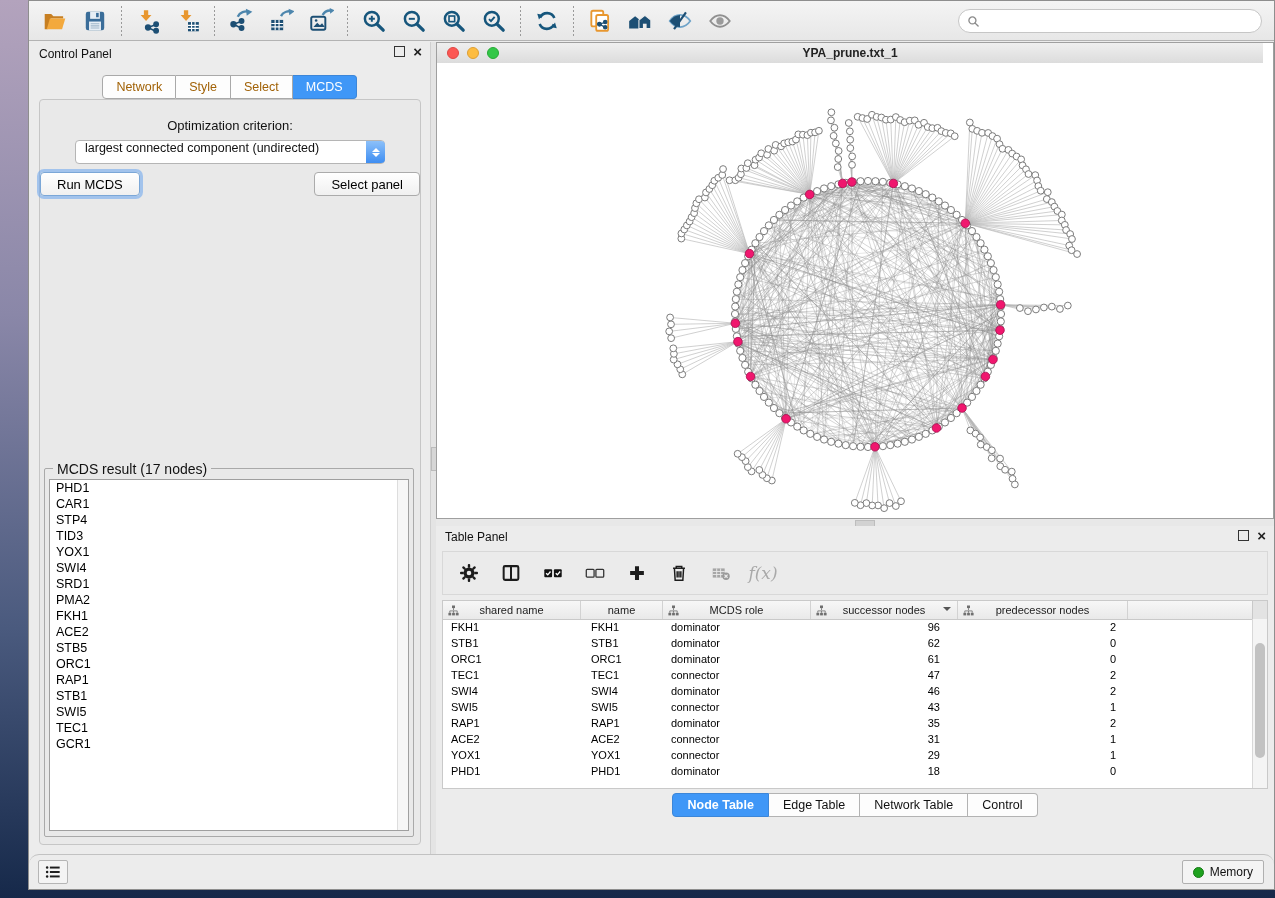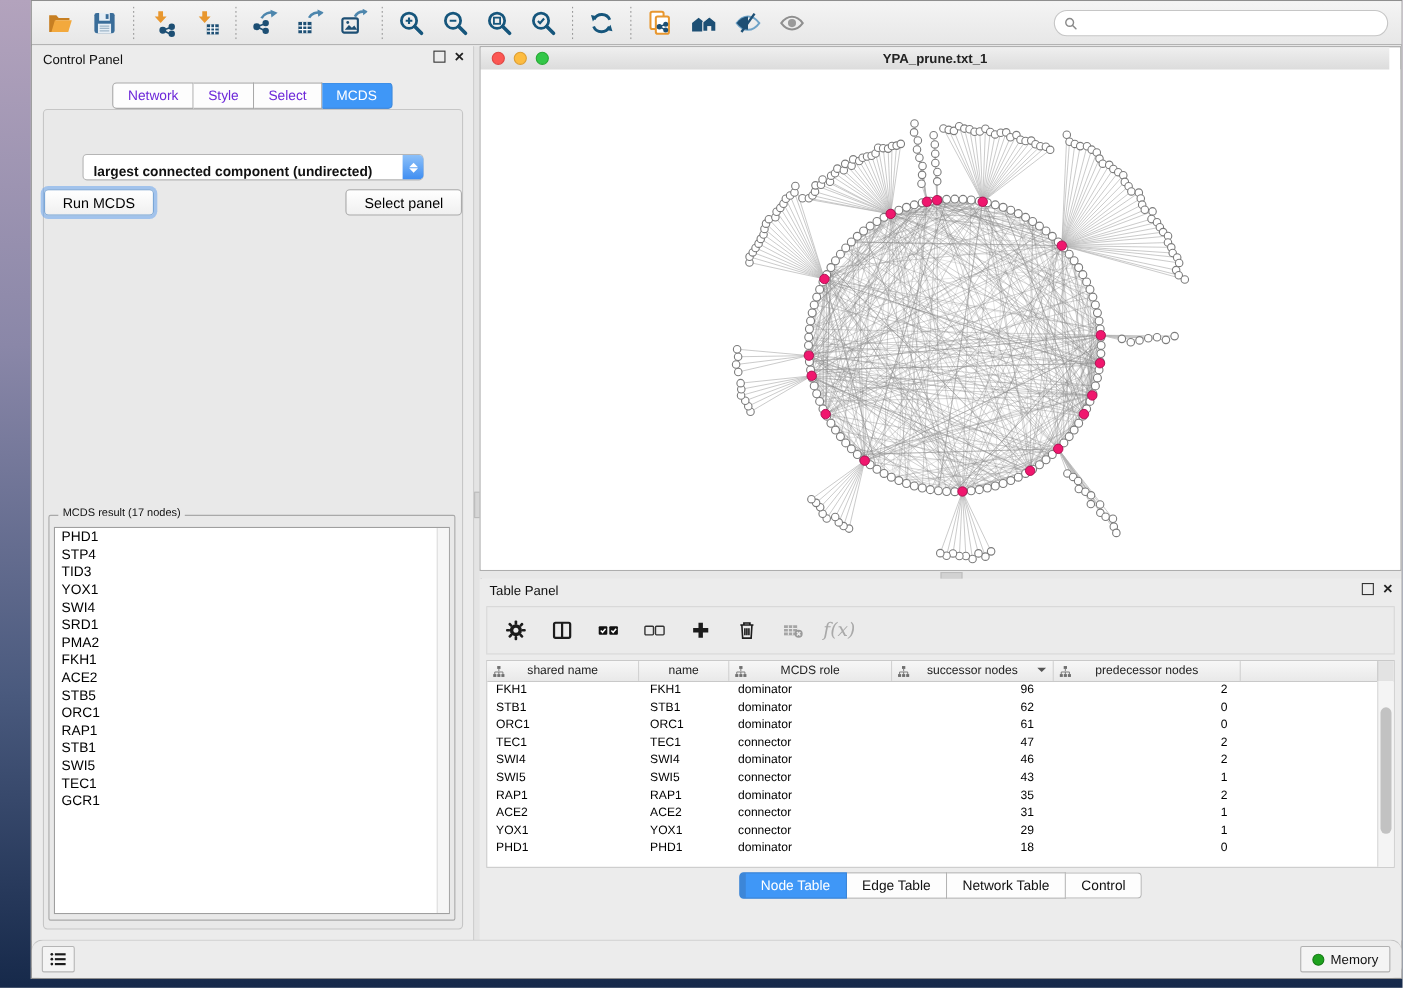--- a/index.html
+++ b/index.html
@@ -43,34 +43,34 @@
   
   .cpanel{position:absolute;left:0;top:41px;width:401px;bottom:34px;background:#ececec;}
   .panel-head{position:absolute;left:0;top:0;right:0;height:24px;}
   .panel-title{position:absolute;left:10px;top:5px;font-size:12px;color:#111;}
   .winbtns{position:absolute;right:8px;top:4px;display:flex;gap:8px;align-items:center;}
   .float-ic{width:9px;height:9px;border:1.4px solid #333;display:inline-block;}
   .close-ic{font-size:15px;font-weight:bold;color:#222;line-height:9px;cursor:pointer;}
   .tabbar{position:absolute;left:0;top:33px;width:100%;display:flex;justify-content:center;}
   .tab{
     font-size:12.5px;padding:4px 13px;background:#fdfdfd;border:1px solid #a9a9a9;
-    border-left:none;color:#6d28d9;cursor:pointer;
+    border-left:none;color:#a16207;cursor:pointer;
   }
   .tab:first-child{border-left:1px solid #a9a9a9;border-radius:4px 0 0 4px;}
   .tab:last-child{border-radius:0 4px 4px 0;}
   .tab.active{background:var(--accent);color:#fff;border-color:#3c86d8;}
   .cpcard{
     position:absolute;left:10px;right:9px;top:57px;bottom:10px;
     background:#e9e9e9;border:1px solid #c6c6c6;border-radius:4px;
   }
   .opt-label{position:absolute;left:0;right:0;top:18px;text-align:center;font-size:13px;color:#111;}
   .select{
     position:absolute;left:35px;right:35px;top:40px;height:22px;
     background:#fff;border:1px solid #b5b5b5;border-radius:4px;
-    display:flex;align-items:flex-end;cursor:pointer;font-weight:bold;
+    display:flex;align-items:flex-start;cursor:pointer;
   }
   .select .val{flex:1;font-size:12.5px;padding-left:9px;color:#111;white-space:nowrap;}
   .stepper{
     width:19px;height:22px;margin-right:-1px;border-radius:0 4px 4px 0;
     background:linear-gradient(#8cc0f9,#3f8ef2);display:flex;flex-direction:column;
     align-items:center;justify-content:center;gap:1px;
   }
   .stepper i{border:4px solid transparent;display:block;width:0;height:0;}
   .stepper .up{border-bottom-color:#fff;border-top-width:0;}
   .stepper .dn{border-top-color:#fff;border-bottom-width:0;}
@@ -78,21 +78,21 @@
   .pbtn{
     font:13px "Liberation Sans",sans-serif;padding:4px 16px;height:24px;box-sizing:border-box;
     background:linear-gradient(#ffffff,#f0f0f0);border:1px solid #ababab;border-radius:4px;cursor:pointer;
   }
   .pbtn.focused{box-shadow:0 0 0 3px rgba(104,164,238,.55);border-color:#7ba7d7;}
   .result-box{
     position:absolute;left:4px;right:6px;top:368px;bottom:7px;
     border:1px solid #a9a9a9;border-radius:2px;
   }
   .result-legend{
-    position:absolute;left:8px;top:-8px;background:#e9e9e9;padding:0 4px;font-size:10px;color:#111;
+    position:absolute;left:8px;top:-8px;background:#e9e9e9;padding:0 4px;font-size:14px;color:#111;
   }
   .result-list{
     position:absolute;left:4px;right:4px;top:10px;bottom:5px;background:#fff;
     border:1px solid #9f9f9f;overflow:hidden;
   }
   .result-scroll{position:absolute;right:0;top:0;bottom:0;width:10px;background:#f6f6f6;border-left:1px solid #ddd;}
   .li{height:16px;line-height:16px;font-size:12.5px;padding-left:6px;color:#000;}
   
   .vsplit{position:absolute;left:401px;top:41px;width:6px;bottom:34px;background:#e4e4e4;border-left:1px solid #cfcfcf;border-right:1px solid #9a9a9a;cursor:col-resize;}
   .vsplit .grip{position:absolute;left:0px;top:405px;width:4px;height:22px;background:#d6d6d6;border:1px solid #bbb;}
@@ -142,21 +142,21 @@
   .td.c2{width:148px;padding-left:8px;}
   .td.c3{width:147px;text-align:right;padding-right:18px;}
   .td.c4{width:170px;text-align:right;padding-right:12px;}
   .vsb{position:absolute;right:0;top:18px;width:14px;bottom:0;background:#f4f4f4;border-left:1px solid #d8d8d8;}
   .vsb .thumb{position:absolute;left:2px;right:2px;top:24px;height:115px;background:#c2c2c2;border-radius:5px;}
   .hdr-corner{position:absolute;right:0;top:0;width:14px;height:18px;background:#e3e3e3;border-left:1px solid #c9c9c9;border-bottom:1px solid #c9c9c9;}
   .tp-tabbar{position:absolute;left:0;right:0;bottom:38px;display:flex;justify-content:center;}
   .tp-tab{
     font-size:12.5px;padding:4px 14px;background:#fdfdfd;border:1px solid #b3b3b3;border-left:none;color:#111;cursor:pointer;
   }
-  .tp-tab:first-child{border-left:6px solid #b91c1c;border-radius:4px 0 0 4px;}
+  .tp-tab:first-child{border-left:1px solid #b91c1c;border-radius:4px 0 0 4px;font-weight:bold;}
   .tp-tab:last-child{border-radius:0 4px 4px 0;}
   .tp-tab.active{background:var(--accent);color:#fff;border-color:#3c86d8;}
   
   .statusbar{position:absolute;left:0;right:0;bottom:0;height:34px;background:#ececec;border-top:1px solid #c2c2c2;border-radius:10px;}
   .menu-btn{
     position:absolute;left:9px;top:5px;width:30px;height:24px;background:#f4f4f4;
     border:1px solid #b5b5b5;border-radius:2px;display:flex;align-items:center;justify-content:center;cursor:pointer;
   }
   .mem-btn{
     position:absolute;right:10px;top:5px;height:24px;padding:0 10px;display:flex;align-items:center;gap:6px;
@@ -322,36 +322,38 @@
         <span class="close-ic">×</span>
       </span>
     </div>
     <div class="tabbar">
       <span class="tab">Network</span>
       <span class="tab">Style</span>
       <span class="tab">Select</span>
       <span class="tab active">MCDS</span>
     </div>
     <div class="cpcard">
+      <div class="opt-label">Optimization criterion:</div>
       <div class="select">
         <span class="val">largest connected component (undirected)</span>
         <span class="stepper">
             <i class="up"></i>
             <i class="dn"></i>
           </span>
       </div>
       <div class="btnrow">
         <button class="pbtn focused">Run MCDS</button>
         <button class="pbtn">Select panel</button>
       </div>
       <div class="result-box">
         <span class="result-legend">MCDS result (17 nodes)</span>
         <div class="result-list">
           <div class="result-scroll"></div>
         <div class="li">PHD1</div>
+            <div class="li">CAR1</div>
             <div class="li">STP4</div>
             <div class="li">TID3</div>
             <div class="li">YOX1</div>
             <div class="li">SWI4</div>
             <div class="li">SRD1</div>
             <div class="li">PMA2</div>
             <div class="li">FKH1</div>
             <div class="li">ACE2</div>
             <div class="li">STB5</div>
             <div class="li">ORC1</div>

